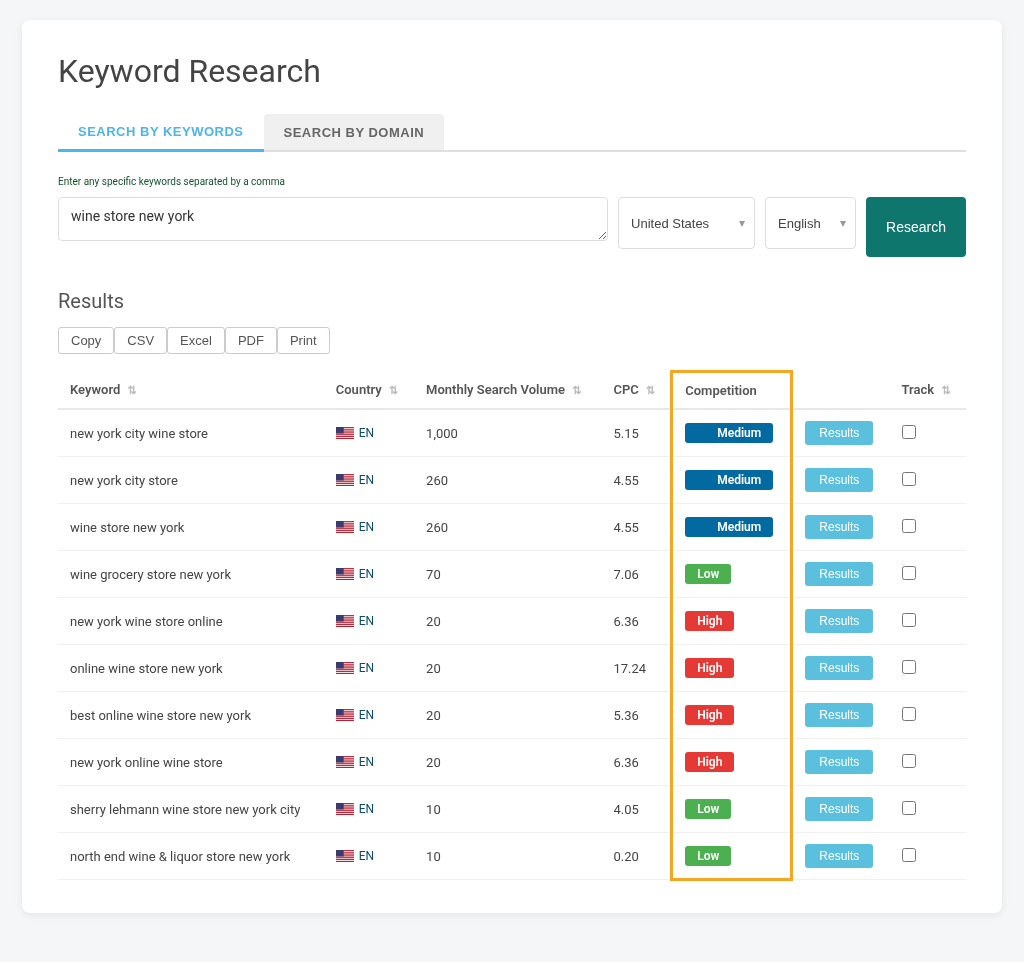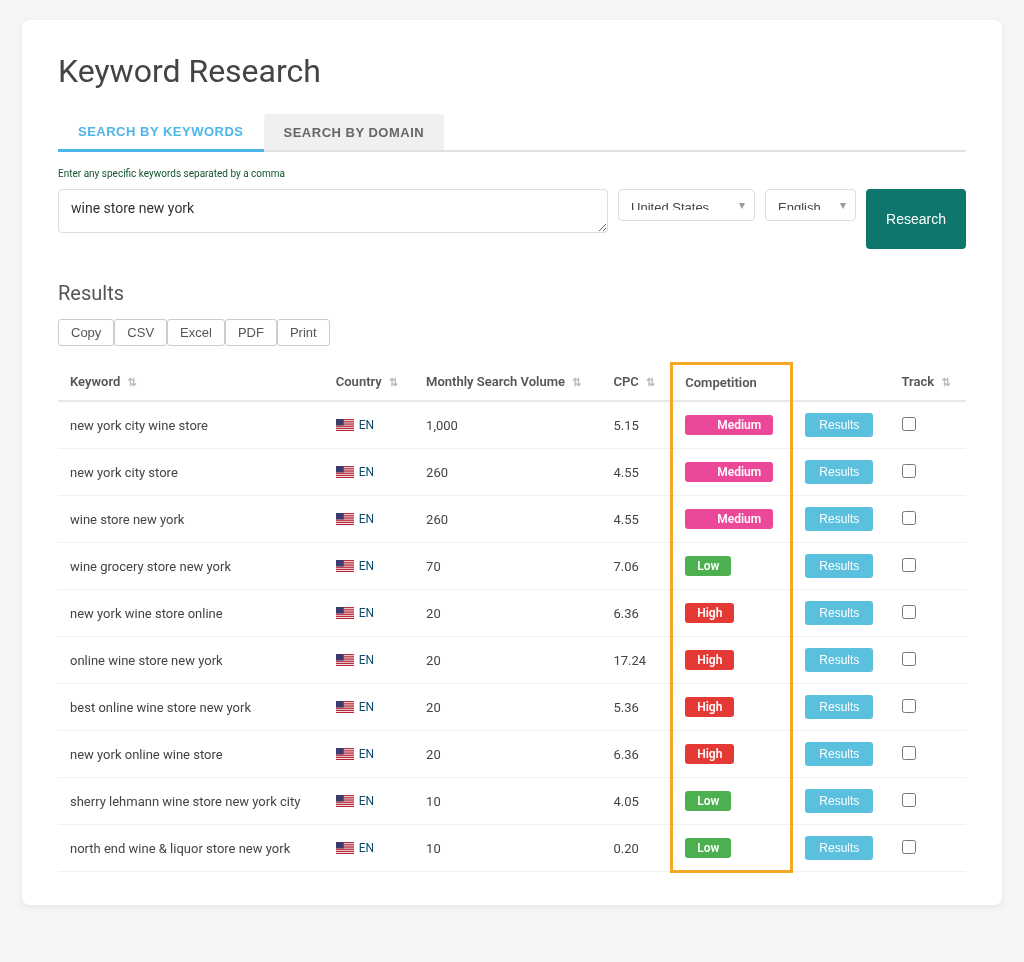--- a/index.html
+++ b/index.html
@@ -19,21 +19,21 @@
     }
     h1 {
       font-size: 32px;
       font-weight: 400;
       color: #444;
       margin-bottom: 24px;
     }
     .tabs {
       display: flex;
       border-bottom: 2px solid #e0e0e0;
-      margin-bottom: 16px;
+      margin-bottom: 24px;
     }
     .tab {
       padding: 10px 20px;
       font-size: 13px;
       font-weight: 600;
       letter-spacing: 0.5px;
       cursor: pointer;
       border: none;
       background: none;
       text-transform: uppercase;
@@ -77,21 +77,21 @@
     .select-wrap select {
       appearance: none;
       -webkit-appearance: none;
       padding: 10px 30px 10px 12px;
       border: 1px solid #ddd;
       border-radius: 4px;
       font-size: 13px;
       color: #444;
       background: #fff;
       cursor: pointer;
-      height: 32px;
+      height: 52px;
     }
     .select-wrap::after {
       content: '▾';
       position: absolute;
       right: 10px;
       top: 50%;
       transform: translateY(-50%);
       color: #999;
       pointer-events: none;
       font-size: 12px;
@@ -160,21 +160,21 @@
       color: #0c4a6e;
     }
     .competition-badge {
       display: inline-block;
       padding: 3px 12px;
       border-radius: 3px;
       font-size: 12px;
       font-weight: 600;
       color: #fff;
     }
-    .badge-medium { background: #ec4899; padding-left: 32px; }
+    .badge-medium { background: #0369a1; padding-left: 32px; }
     .badge-low { background: #4caf50; }
     .badge-high { background: #e53935; }
     .btn-results {
       background: #5bc0de;
       color: #fff;
       border: none;
       border-radius: 3px;
       padding: 5px 14px;
       font-size: 12px;
       cursor: pointer;

